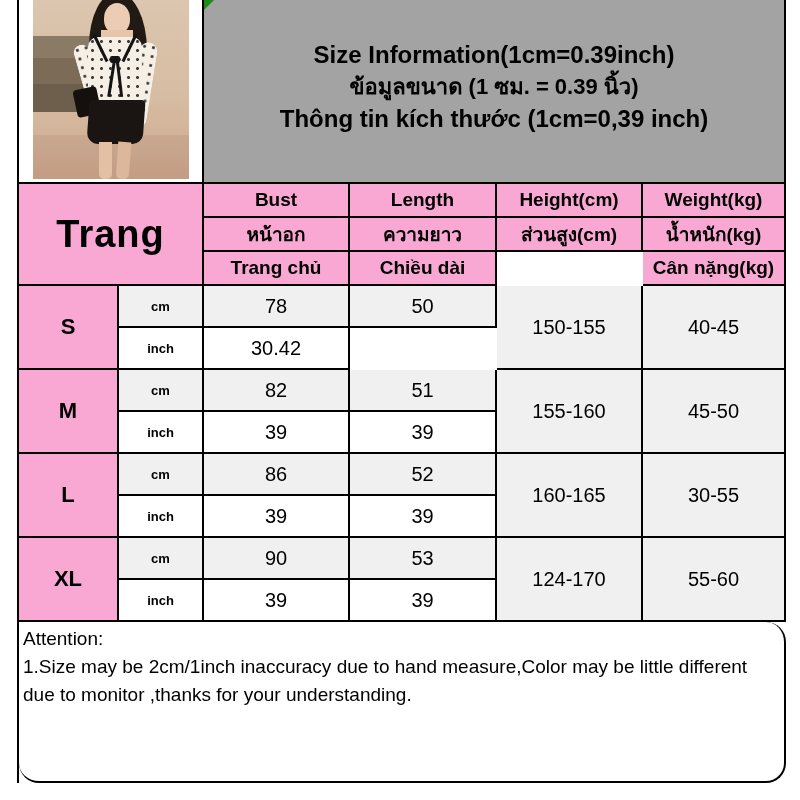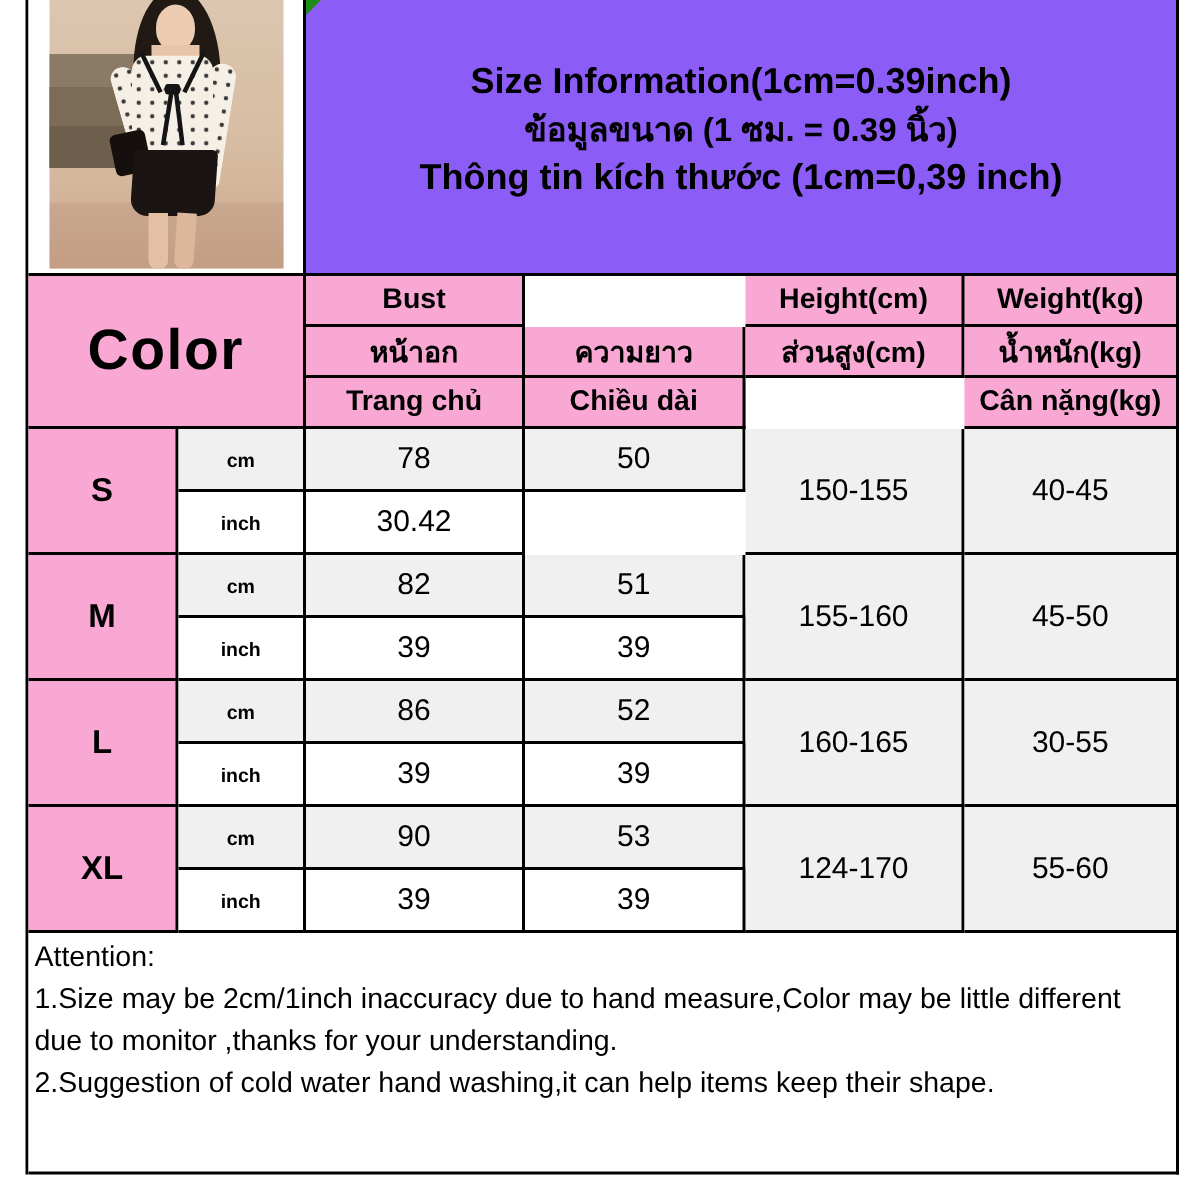--- a/index.html
+++ b/index.html
@@ -18,40 +18,40 @@
     background:#fff;
   }
   .c{
     border-right:2px solid #000;border-bottom:2px solid #000;
     display:flex;align-items:center;justify-content:center;
     box-sizing:border-box;overflow:hidden;position:relative;
   }
   .bg-hd{background:#f9a8d4;}
   .bg-lt{background:#f0f0f0;}
   .bg-w{background:#ffffff;}
-  .bg-title{background:#8b5cf6;}
+  .bg-title{background:#a3a3a3;}
 
   .title-cell{flex-direction:column;justify-content:flex-start;padding-top:42px;gap:6px;}
   .t-en{font-size:24px;font-weight:bold;line-height:26px;}
   .t-th{font-size:22px;font-weight:bold;line-height:26px;}
   .t-vi{font-size:24px;font-weight:bold;line-height:26px;}
   .corner-flag{
     position:absolute;top:0;left:0;width:0;height:0;
     border-top:10px solid #1e8a17;border-right:10px solid transparent;
   }
 
   .size-big{font-size:38px;font-weight:bold;letter-spacing:1px;}
   .hd{font-size:19px;font-weight:bold;}
   .size-letter{font-size:22px;font-weight:bold;}
   .unit{font-size:13px;font-weight:bold;}
   .val{font-size:20px;font-weight:normal;}
 
   .attention-cell{
     align-items:flex-start;justify-content:flex-start;flex-direction:column;
-    padding:3px 4px;font-size:19px;line-height:28px;
+    padding:3px 4px;font-size:19px;line-height:28px;border-radius:20px;
   }
   .attention-cell div{width:100%;}
 
   
   .photo-cell{align-items:flex-start;justify-content:center;}
   .photo{
     position:relative;width:156px;height:179px;overflow:hidden;
     background:linear-gradient(180deg,#dcc6af 0%,#d6bca2 55%,#cfa98f 100%);
   }
   .photo div{position:absolute;}
@@ -109,23 +109,24 @@
     </div>
   </div>
 
   <div class="c bg-title title-cell" style="grid-area:1/3/2/7">
     <span class="corner-flag"></span>
     <div class="t-en">Size Information(1cm=0.39inch)</div>
     <div class="t-th">ข้อมูลขนาด (1 ซม. = 0.39 นิ้ว)</div>
     <div class="t-vi">Thông tin kích thước (1cm=0,39 inch)</div>
   </div>
 
-  <div class="c bg-hd size-big" style="grid-area:2/1/5/3">Color</div>
+  <div class="c bg-hd size-big" style="grid-area:2/1/5/3">Trang</div>
 
   <div class="c bg-hd hd" style="grid-area:2/3/3/4">Bust</div>
+  <div class="c bg-hd hd" style="grid-area:2/4/3/5">Length</div>
   <div class="c bg-hd hd" style="grid-area:2/6/3/7">Weight(kg)</div>
   <div class="c bg-hd hd" style="grid-area:2/5/3/6">Height(cm)</div>
 
   <div class="c bg-hd hd" style="grid-area:3/3/4/4">หน้าอก</div>
   <div class="c bg-hd hd" style="grid-area:3/4/4/5">ความยาว</div>
   <div class="c bg-hd hd" style="grid-area:3/5/4/6">ส่วนสูง(cm)</div>
   <div class="c bg-hd hd" style="grid-area:3/6/4/7">น้ำหนัก(kg)</div>
 
   <div class="c bg-hd hd" style="grid-area:4/3/5/4">Trang chủ</div>
   <div class="c bg-hd hd" style="grid-area:4/4/5/5">Chiều dài</div>
@@ -166,16 +167,15 @@
   <div class="c bg-lt val" style="grid-area:11/4/12/5">53</div>
   <div class="c bg-lt val" style="grid-area:11/5/13/6">124-170</div>
   <div class="c bg-lt val" style="grid-area:11/6/13/7">55-60</div>
   <div class="c bg-w unit" style="grid-area:12/2/13/3">inch</div>
   <div class="c bg-w val" style="grid-area:12/3/13/4">39</div>
   <div class="c bg-w val" style="grid-area:12/4/13/5">39</div>
 
   <div class="c bg-w attention-cell" style="grid-area:13/1/14/7">
     <div>Attention:</div>
     <div>1.Size may be 2cm/1inch inaccuracy due to hand measure,Color may be little different due to monitor ,thanks for your understanding.</div>
-    <div>2.Suggestion of cold water hand washing,it can help items keep their shape.</div>
   </div>
 
 </div>
 
 </body></html>

